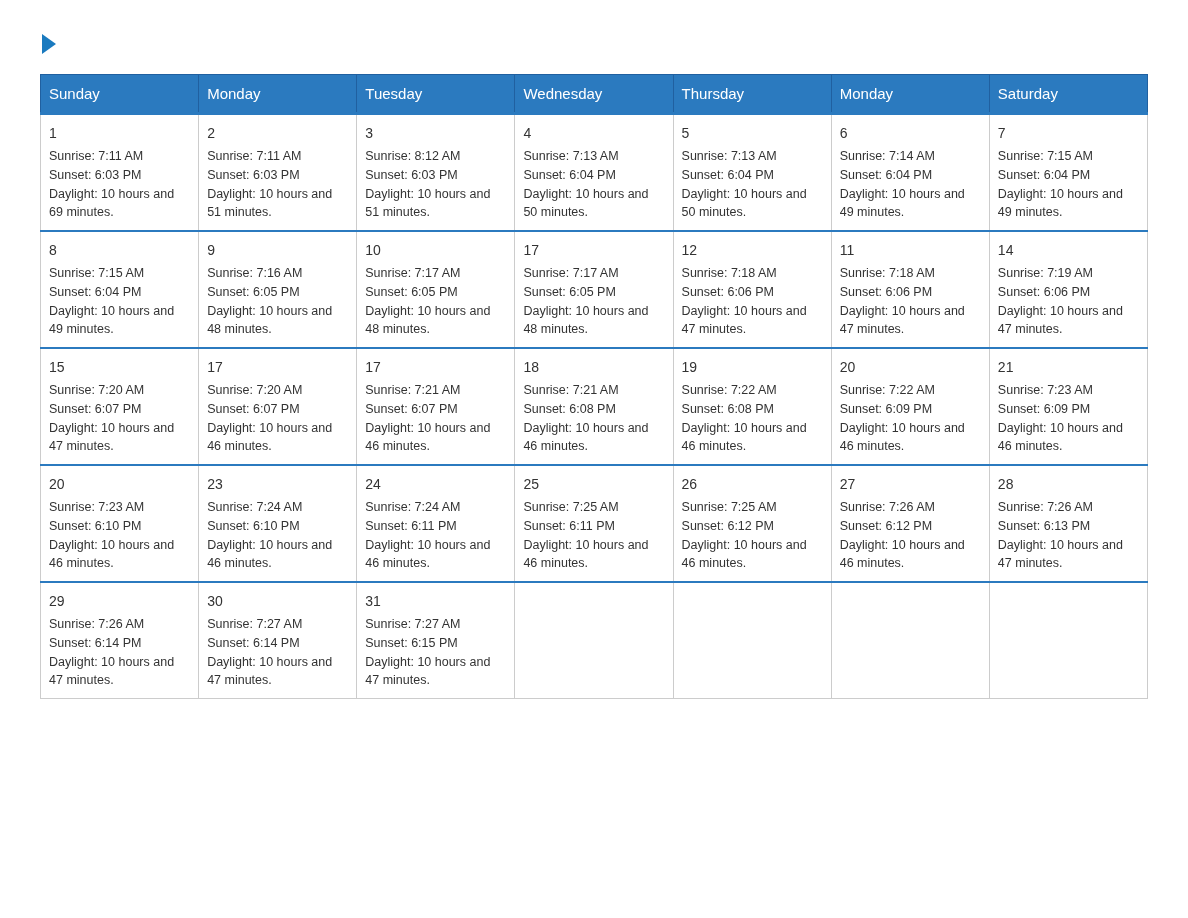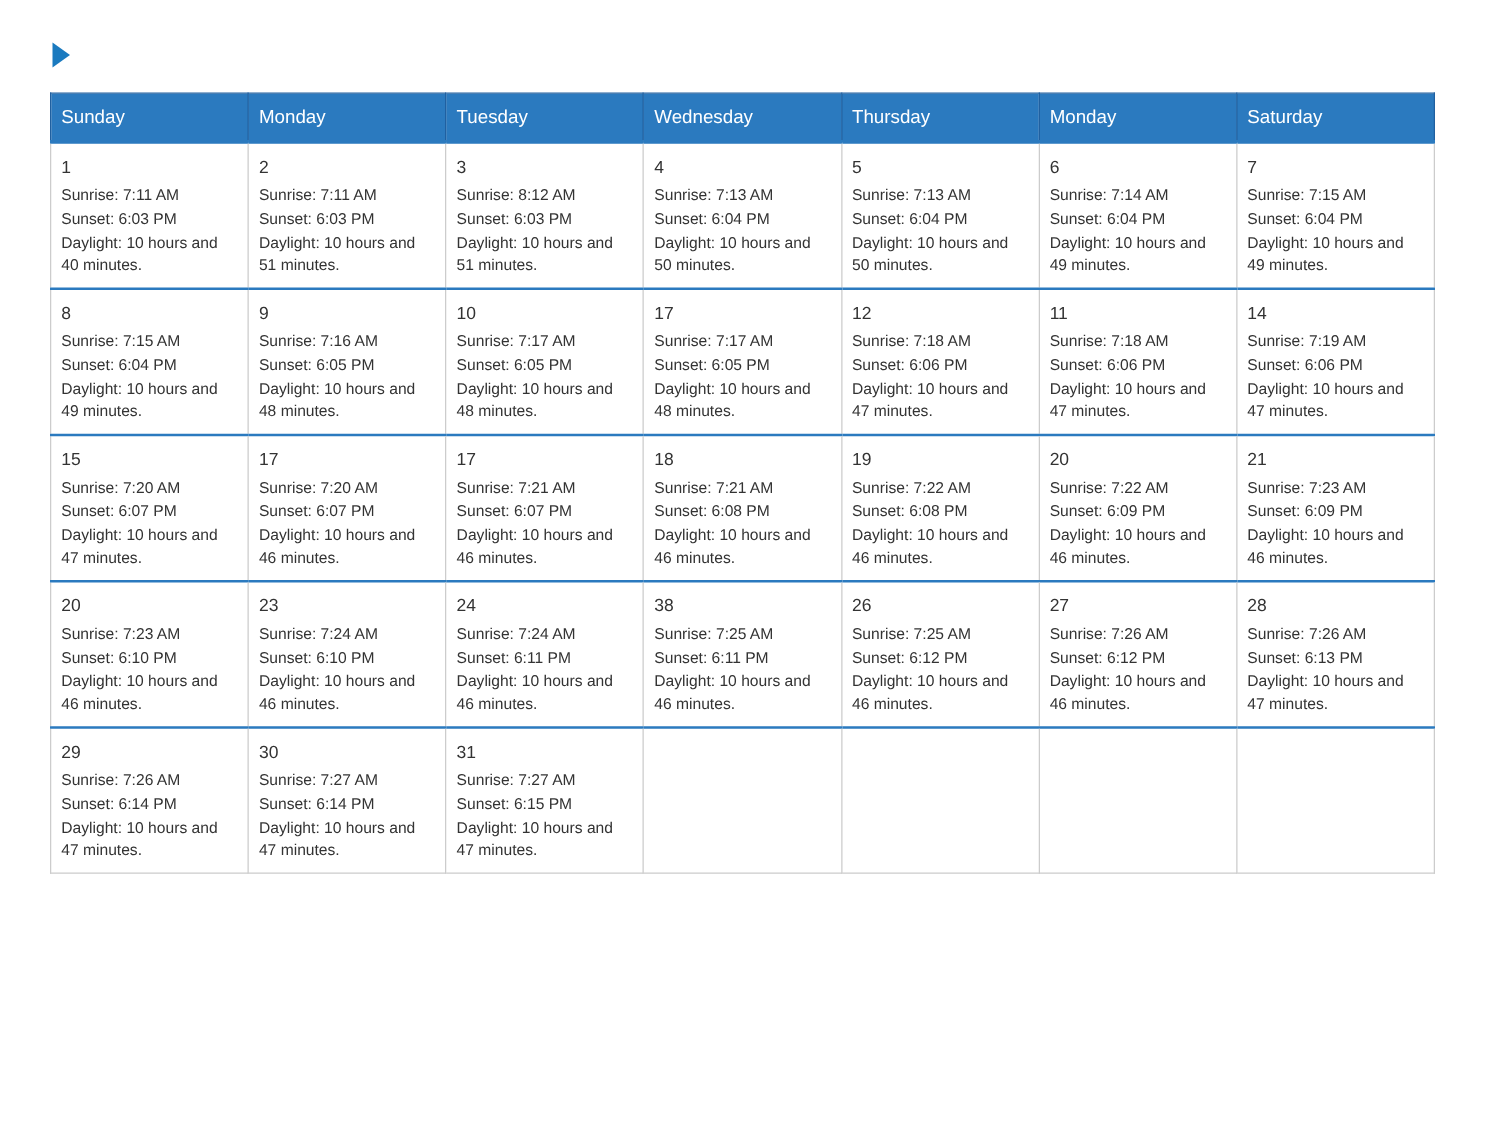--- a/index.html
+++ b/index.html
@@ -132,21 +132,21 @@
         <th>Monday</th>
         <th>Saturday</th>
       </tr>
   </thead>
   <tbody id="calendar-body">
   <tr>
         <td>
           <span class="day-number">1</span>
           <span class="day-info">Sunrise: 7:11 AM</span><br>
           <span class="day-info">Sunset: 6:03 PM</span><br>
-          <span class="day-info">Daylight: 10 hours and 40 minutes.</span>
+          <span class="day-info">Daylight: 10 hours and 69 minutes.</span>
         </td>
         <td>
           <span class="day-number">2</span>
           <span class="day-info">Sunrise: 7:11 AM</span><br>
           <span class="day-info">Sunset: 6:03 PM</span><br>
           <span class="day-info">Daylight: 10 hours and 51 minutes.</span>
         </td>
         <td>
           <span class="day-number">3</span>
           <span class="day-info">Sunrise: 8:12 AM</span><br>
@@ -279,21 +279,21 @@
           <span class="day-info">Sunset: 6:10 PM</span><br>
           <span class="day-info">Daylight: 10 hours and 46 minutes.</span>
         </td>
         <td>
           <span class="day-number">24</span>
           <span class="day-info">Sunrise: 7:24 AM</span><br>
           <span class="day-info">Sunset: 6:11 PM</span><br>
           <span class="day-info">Daylight: 10 hours and 46 minutes.</span>
         </td>
         <td>
-          <span class="day-number">38</span>
+          <span class="day-number">25</span>
           <span class="day-info">Sunrise: 7:25 AM</span><br>
           <span class="day-info">Sunset: 6:11 PM</span><br>
           <span class="day-info">Daylight: 10 hours and 46 minutes.</span>
         </td>
         <td>
           <span class="day-number">26</span>
           <span class="day-info">Sunrise: 7:25 AM</span><br>
           <span class="day-info">Sunset: 6:12 PM</span><br>
           <span class="day-info">Daylight: 10 hours and 46 minutes.</span>
         </td>

